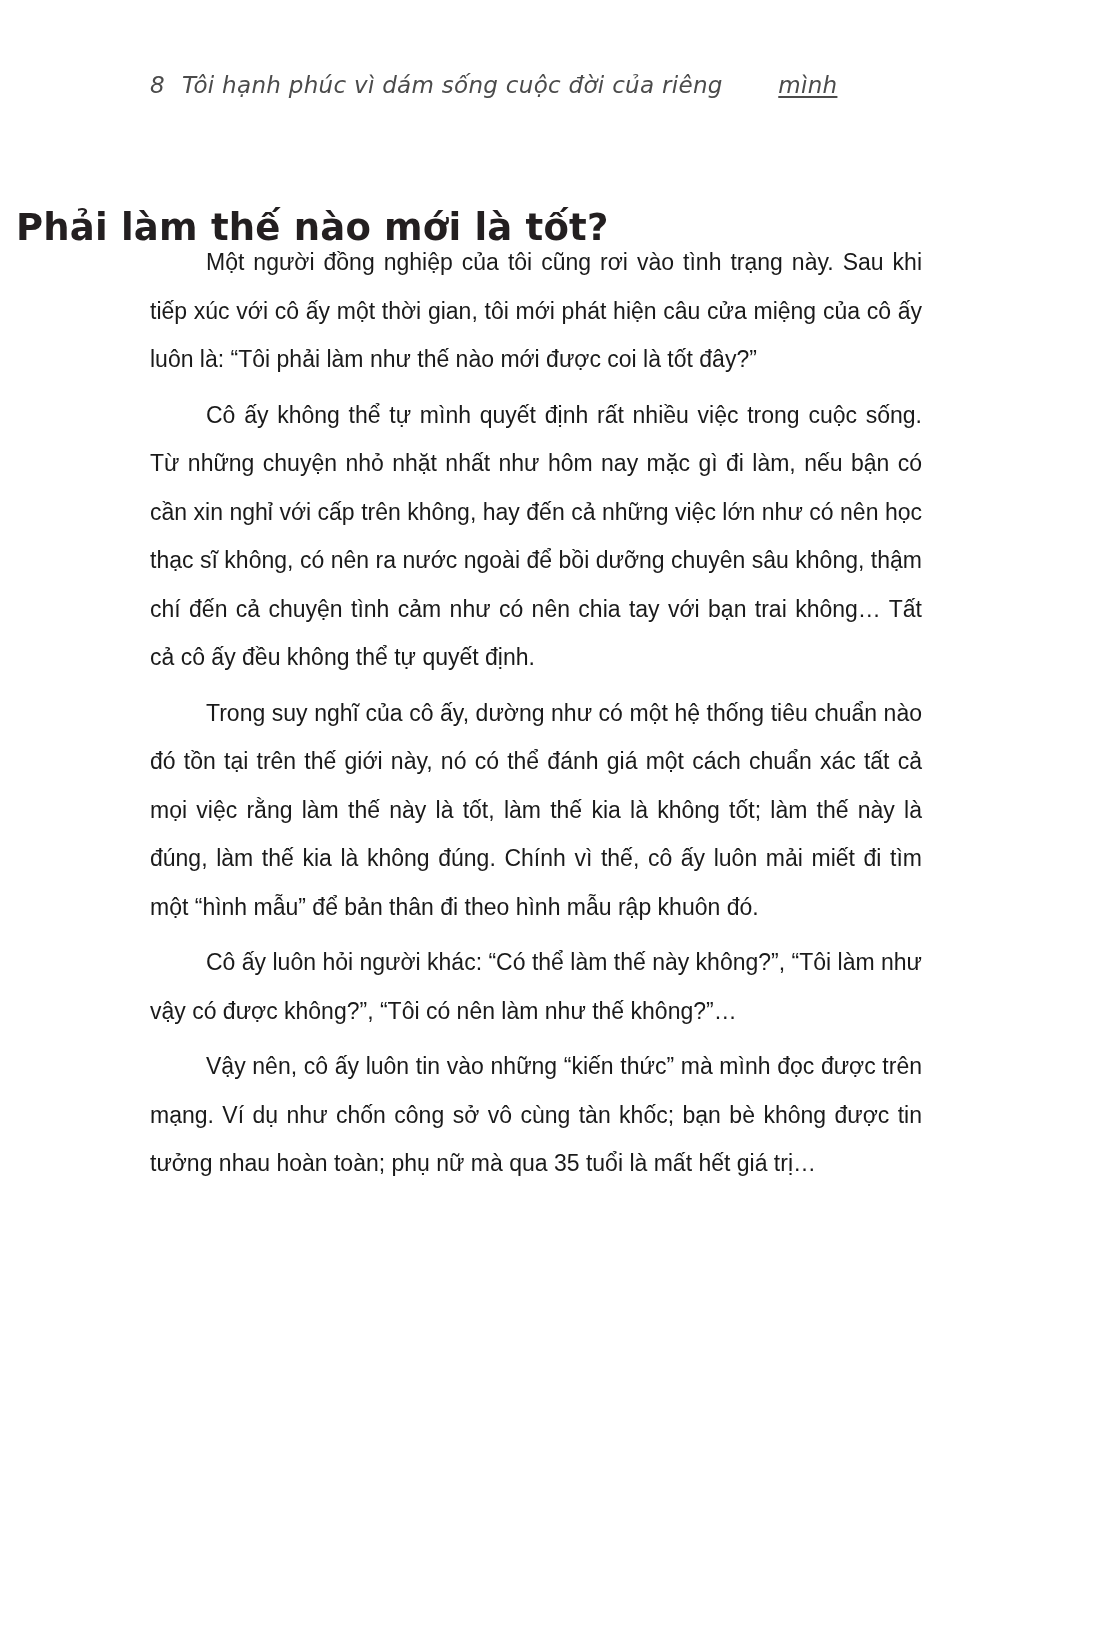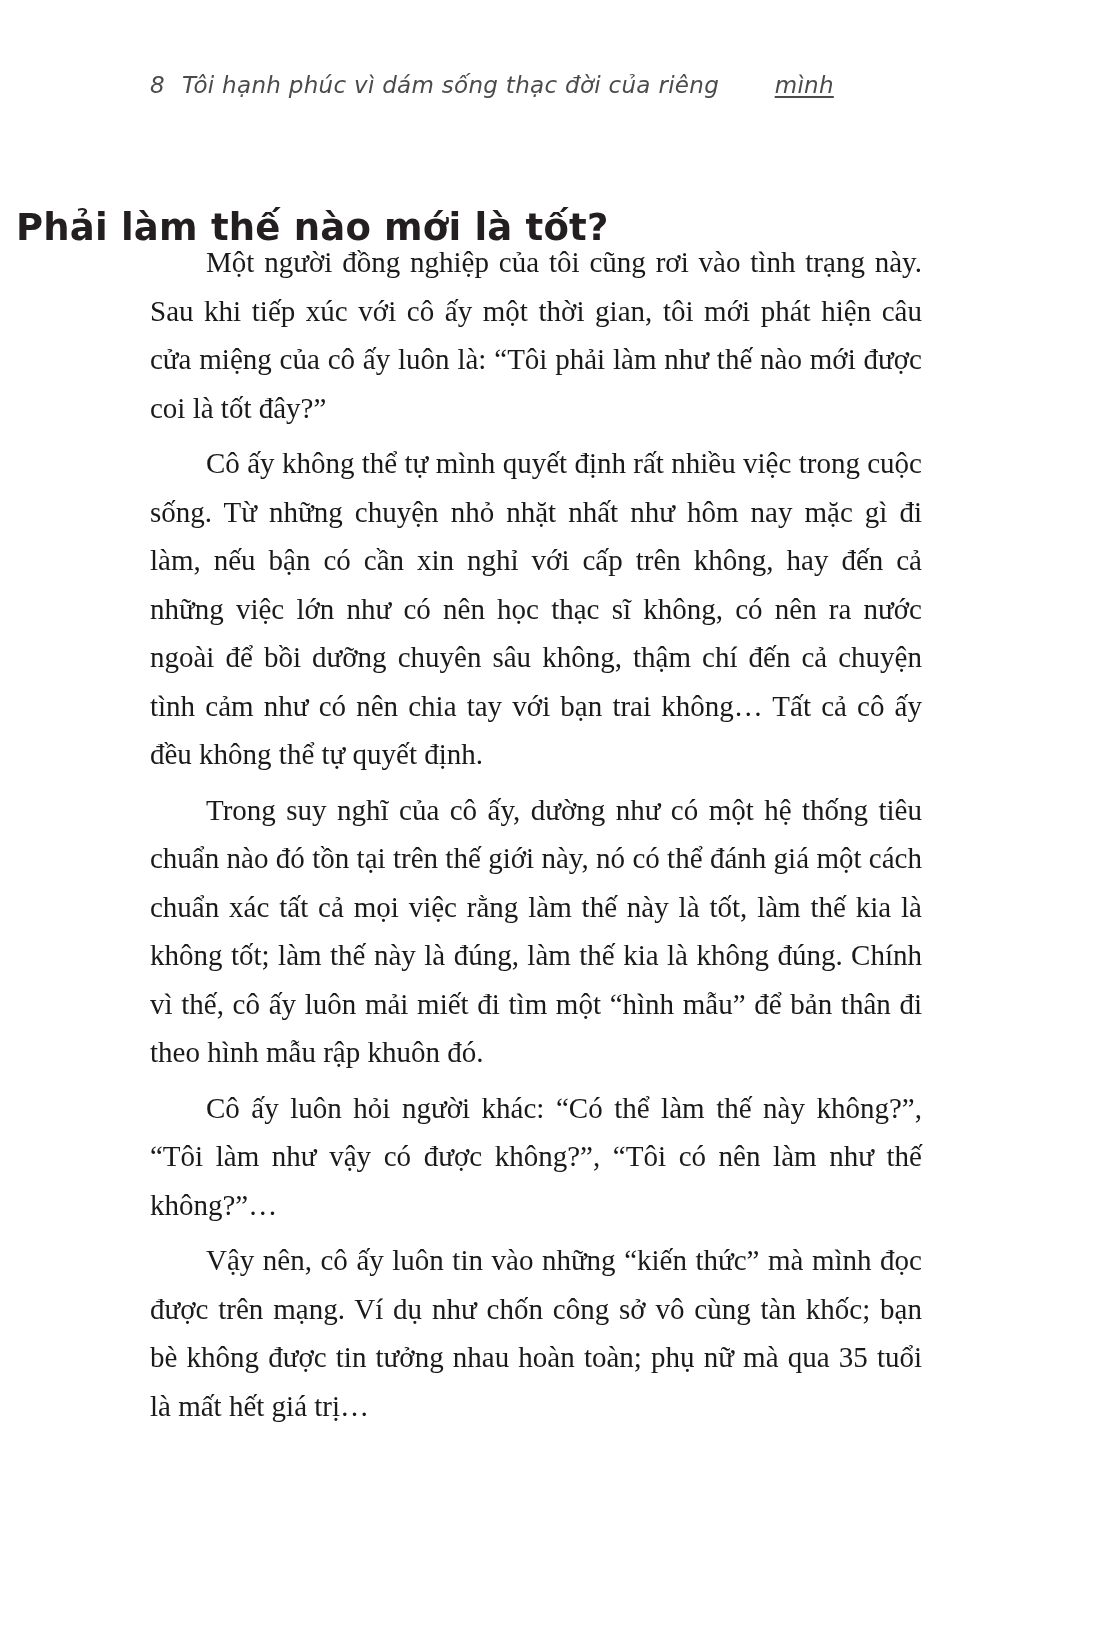--- a/index.html
+++ b/index.html
@@ -68,40 +68,40 @@
 
   
   .body-block {
     position: absolute;
     left: 150px;
     top: 238px;
     width: 772px;
   }
   .body-para {
     margin: 0 0 7px 0;
-    font-family: Liberation Serif, serif;
-    font-size: 29px;
+    font-family: Liberation Sans, sans-serif;
+    font-size: 23px;
     line-height: 48.5px;
     color: #1a1a1a;
     text-align: justify;
     text-justify: inter-word;
     text-indent: 56px;
     hyphens: none;
     -webkit-font-smoothing: antialiased;
   }
   .body-para:last-child { margin-bottom: 16px; }
 </style>
 </head>
 <body>
 
 <div class="page">
 
   <div class="running-header">
     <span class="folio">8</span>
-    <span class="htext"><span>Tôi hạnh phúc vì dám sống thạc đời của riêng </span><span class="emph">mình</span></span>
+    <span class="htext"><span>Tôi hạnh phúc vì dám sống cuộc đời của riêng </span><span class="emph">mình</span></span>
   </div>
 
   <h1 class="section-title">Phải làm thế nào mới là tốt?</h1>
 
   <div class="body-block">
     <p class="body-para">Một người đồng nghiệp của tôi cũng rơi vào tình trạng này. Sau khi tiếp xúc với cô ấy một thời gian, tôi mới phát hiện câu cửa miệng của cô ấy luôn là: “Tôi phải làm như thế nào mới được coi là tốt đây?”</p>
     <p class="body-para">Cô ấy không thể tự mình quyết định rất nhiều việc trong cuộc sống. Từ những chuyện nhỏ nhặt nhất như hôm nay mặc gì đi làm, nếu bận có cần xin nghỉ với cấp trên không, hay đến cả những việc lớn như có nên học thạc sĩ không, có nên ra nước ngoài để bồi dưỡng chuyên sâu không, thậm chí đến cả chuyện tình cảm như có nên chia tay với bạn trai không… Tất cả cô ấy đều không thể tự quyết định.</p>
     <p class="body-para">Trong suy nghĩ của cô ấy, dường như có một hệ thống tiêu chuẩn nào đó tồn tại trên thế giới này, nó có thể đánh giá một cách chuẩn xác tất cả mọi việc rằng làm thế này là tốt, làm thế kia là không tốt; làm thế này là đúng, làm thế kia là không đúng. Chính vì thế, cô ấy luôn mải miết đi tìm một “hình mẫu” để bản thân đi theo hình mẫu rập khuôn đó.</p>
     <p class="body-para">Cô ấy luôn hỏi người khác: “Có thể làm thế này không?”, “Tôi làm như vậy có được không?”, “Tôi có nên làm như thế không?”…</p>
     <p class="body-para">Vậy nên, cô ấy luôn tin vào những “kiến thức” mà mình đọc được trên mạng. Ví dụ như chốn công sở vô cùng tàn khốc; bạn bè không được tin tưởng nhau hoàn toàn; phụ nữ mà qua 35 tuổi là mất hết giá trị…</p>

